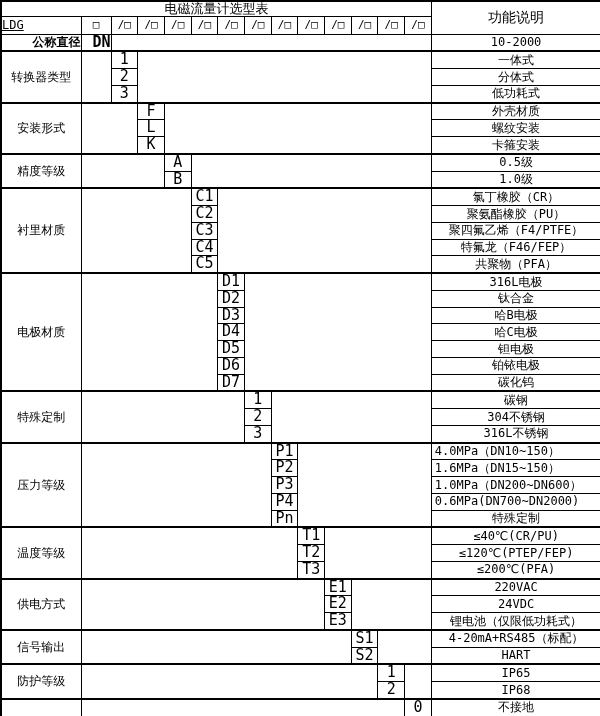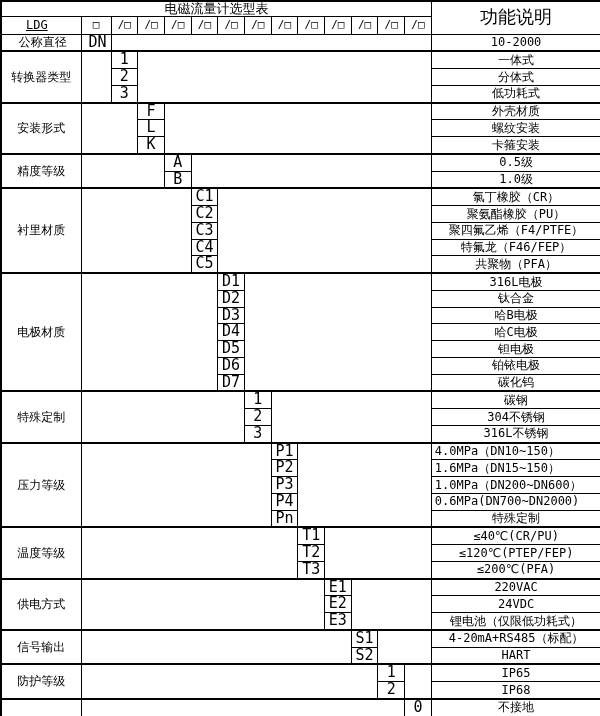--- a/index.html
+++ b/index.html
@@ -11,23 +11,23 @@
   }
   td{
     border:1px solid #000;padding:0;overflow:hidden;white-space:nowrap;
     text-align:center;vertical-align:middle;font-size:12px;line-height:1.05;
   }
   tr{height:16.28px;}
   tr.t{height:14px;}
   tr.m{height:18px;}
   tr.g td{border-top:2px solid #000;}
   td.title{font-size:13px;}
-  td.rhead{font-size:18px;}
-  td.prefix{text-align:left;padding-left:24px;text-decoration:underline;}
-  td.lleft{text-align:center;padding-left:3px;}
+  td.rhead{font-size:14px;}
+  td.prefix{text-align:left;padding-left:0;text-decoration:underline;}
+  td.lleft{text-align:right;padding-left:3px;font-weight:bold;}
   td.code{font-size:15px;}
   td.slot{font-size:11px;}
   td.desc.left{text-align:left;padding-left:3px;}
 </style>
 </head>
 <body>
 
 <div class="sheet">
 <table class="sel">
 <colgroup>

